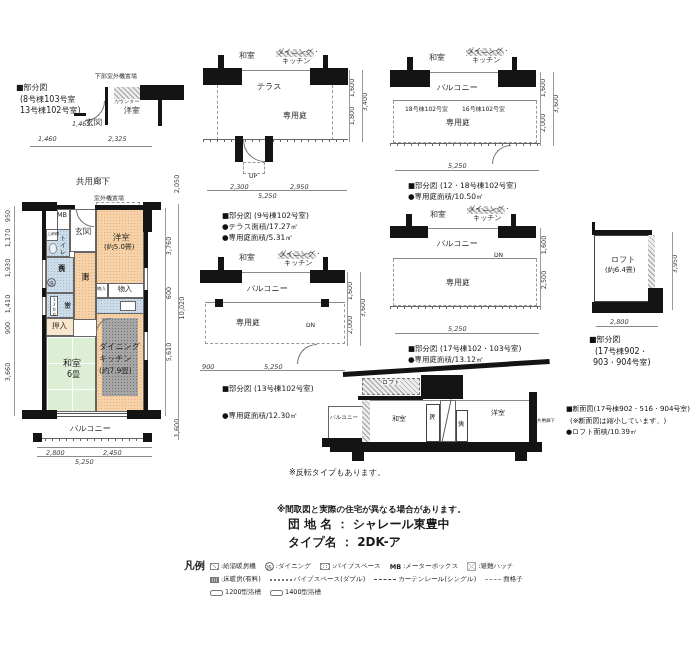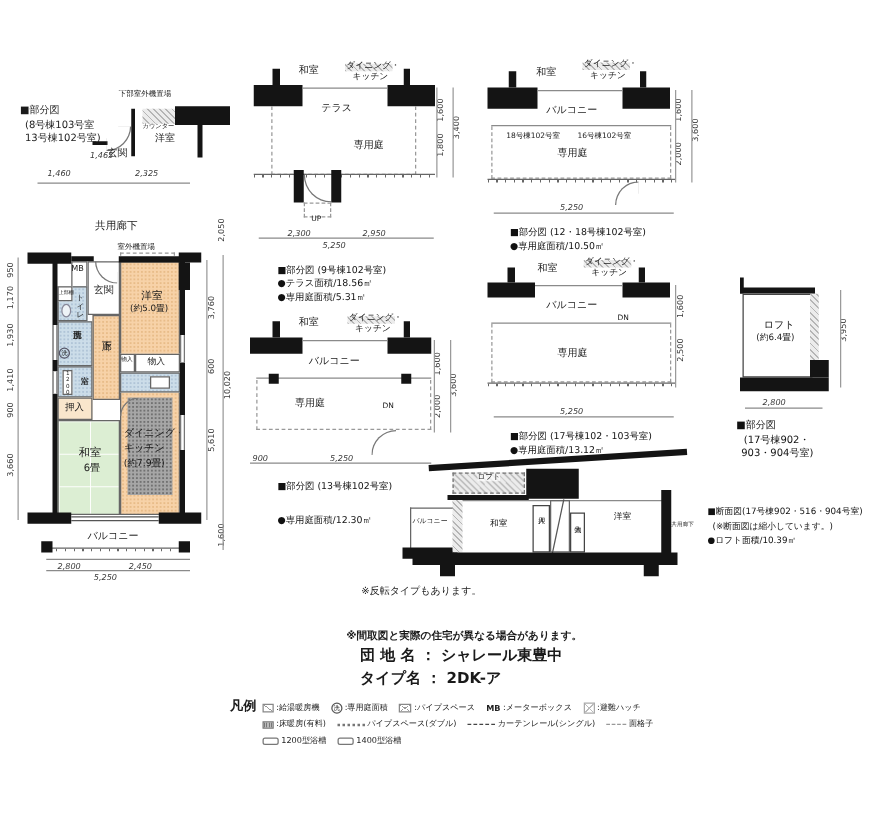--- a/index.html
+++ b/index.html
@@ -170,21 +170,21 @@
     <div class="dimr" style="left:337px;top:84px">1,600</div>
     <div class="dimr" style="left:337px;top:112px">1,800</div>
     <div class="dimr" style="left:350px;top:98px">3,400</div>
     <div class="dline" style="left:349px;top:70px;width:1px;height:72px"></div>
     <div class="dline" style="left:362px;top:70px;width:1px;height:72px"></div>
     <div class="dim" style="left:230px;top:183px">2,300</div>
     <div class="dim" style="left:290px;top:183px">2,950</div>
     <div class="dim" style="left:258px;top:192px">5,250</div>
     <div class="thin" style="left:207px;top:190px;width:140px"></div>
     <div class="cap" style="left:222px;top:211px">■部分図 (9号棟102号室)</div>
-    <div class="cap" style="left:222px;top:222px">●テラス面積/18.56㎡</div>
+    <div class="cap" style="left:222px;top:222px">●テラス面積/17.27㎡</div>
     <div class="cap" style="left:222px;top:233px">●専用庭面積/5.31㎡</div>
   </div>
 
   <div>
     <div class="lbl" style="left:239px;top:254px;font-size:8px">和室</div>
     <div class="hatch" style="left:278px;top:253px;width:38px;height:6px"></div>
     <div class="lbl" style="left:279px;top:251px;font-size:7px">ダイニング・</div>
     <div class="lbl" style="left:284px;top:260px;font-size:7px">キッチン</div>
     <div class="wall" style="left:218px;top:257px;width:6px;height:13px"></div>
     <div class="wall" style="left:323px;top:257px;width:5px;height:13px"></div>
@@ -321,21 +321,21 @@
 
   <div>
     <div class="lbl" style="left:184px;top:560px;font-size:10.5px;font-weight:bold">凡例</div>
     <div class="lrow" style="left:210px;top:562px">
       <span class="li">
           <span class="ic-diag"></span>
           <span>:給湯暖房機</span>
         </span>
       <span class="li">
           <span class="ic-circ">洗</span>
-          <span>:専用庭面積</span>
+          <span>:ダイニング</span>
         </span>
       <span class="li">
           <span class="ic-x"></span>
           <span>:パイプスペース</span>
         </span>
       <span class="li">
           <span class="ic-mb">MB</span>
           <span>:メーターボックス</span>
         </span>
       <span class="li">

